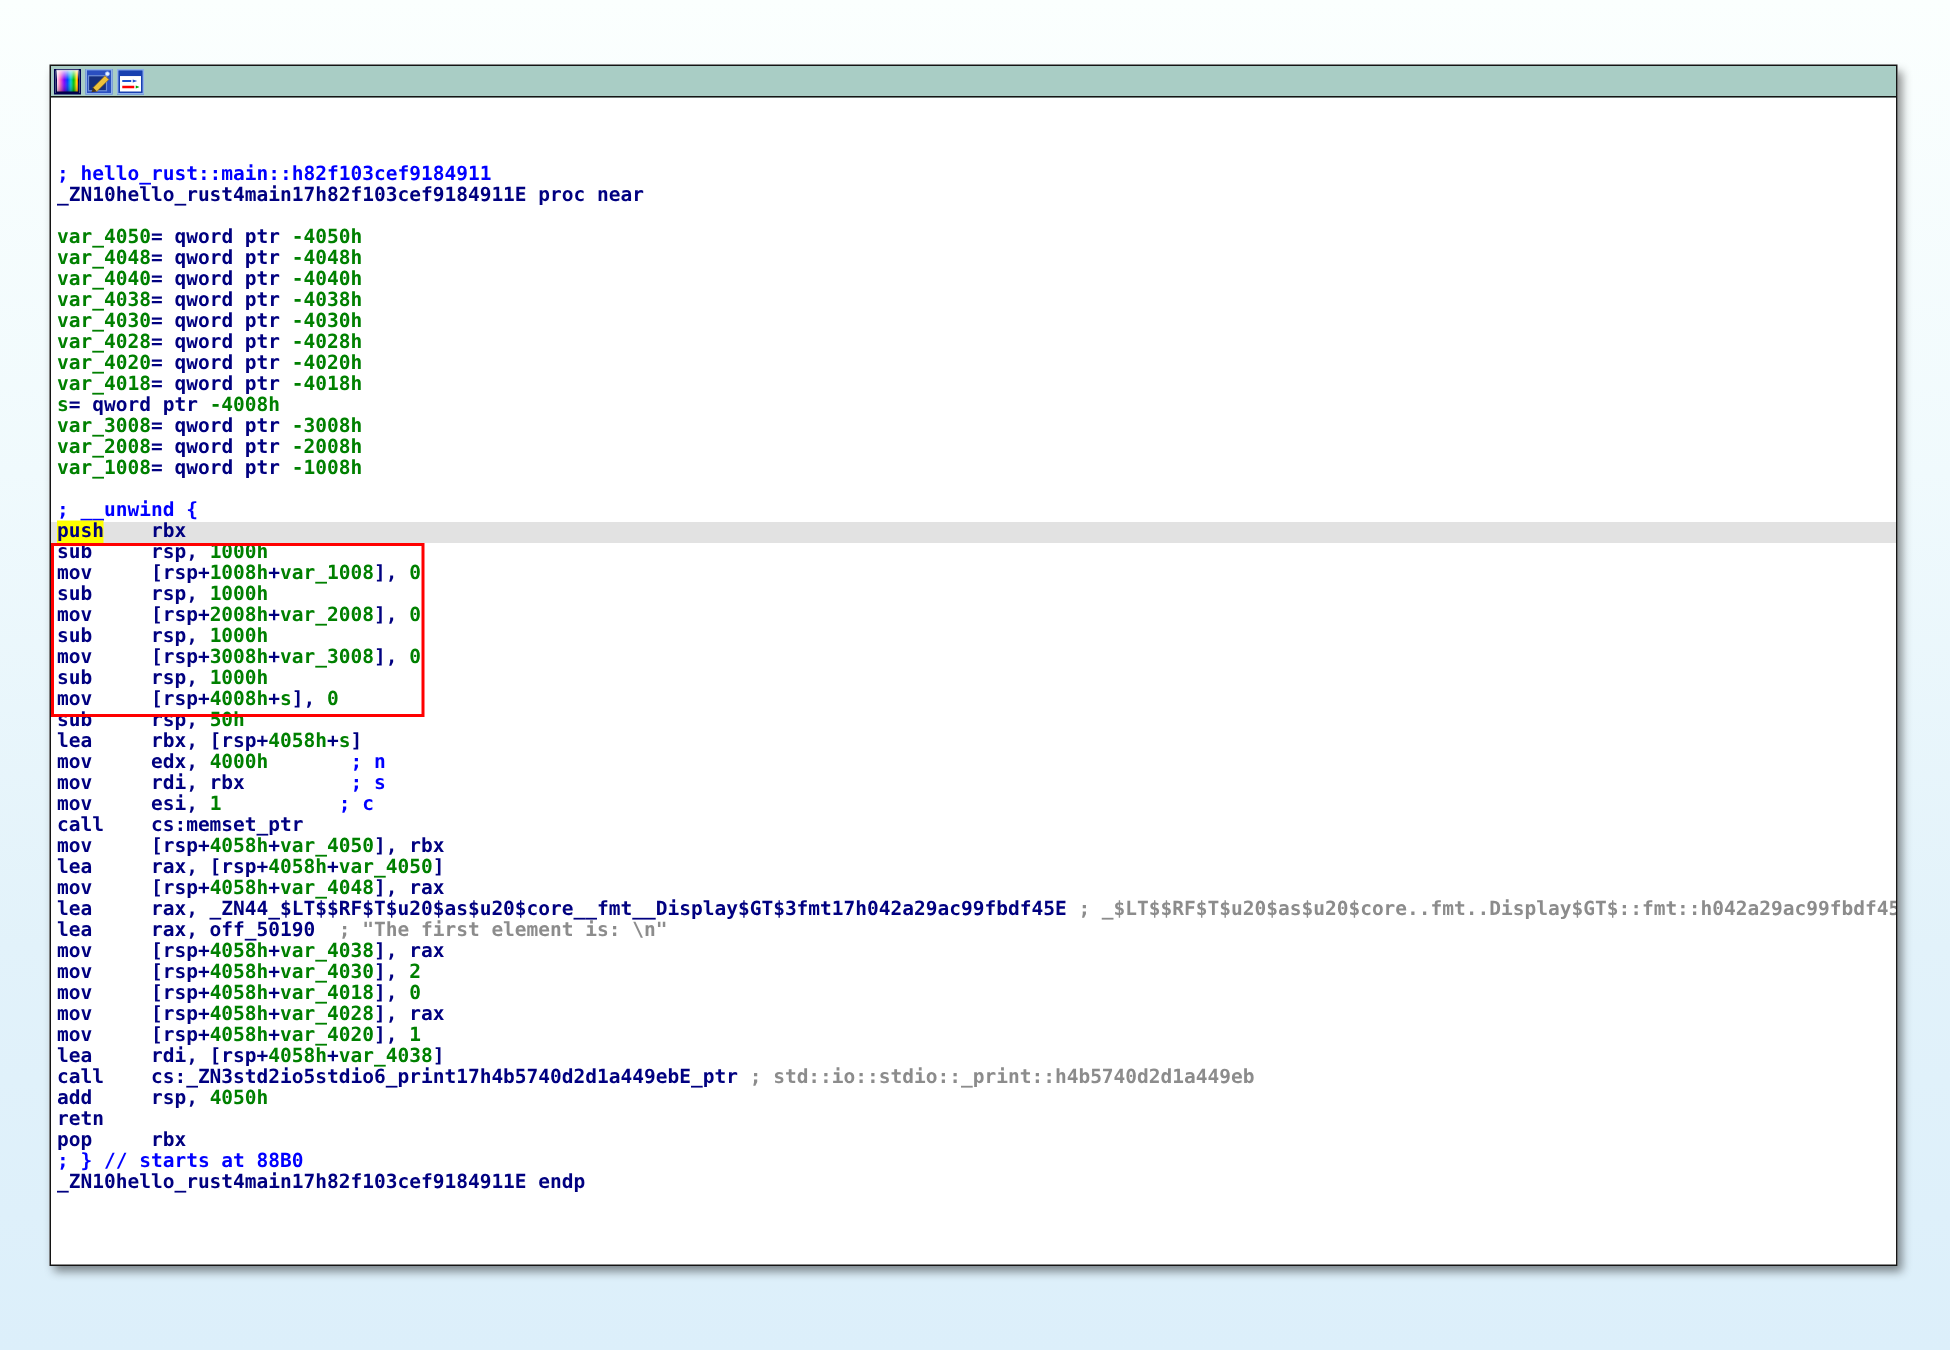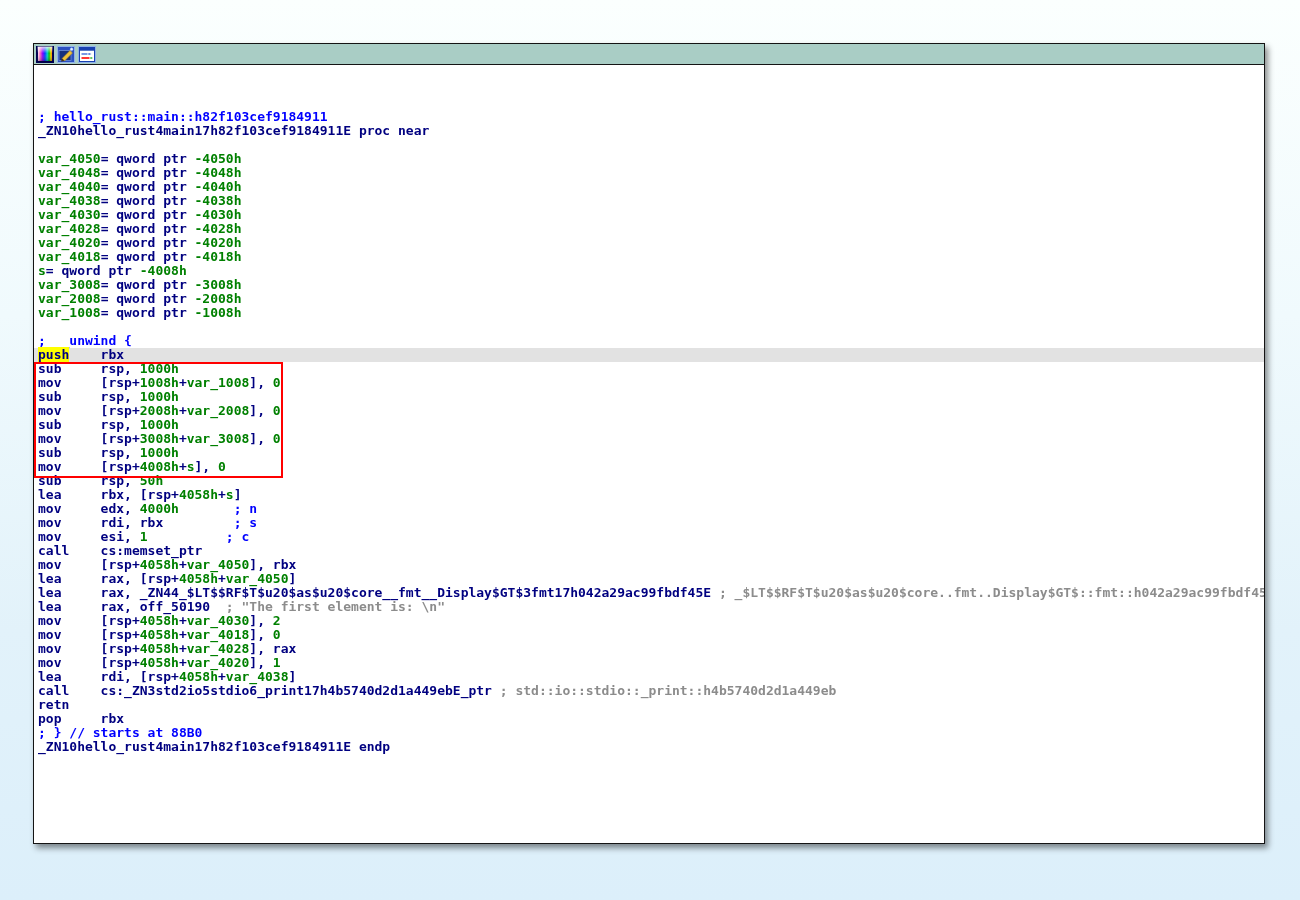--- a/index.html
+++ b/index.html
@@ -135,28 +135,31 @@
         <div class="code-line"><span class="tok-k">sub     rsp, </span><span class="tok-g">1000h</span></div>
         <div class="code-line"><span class="tok-k">mov     [rsp+</span><span class="tok-g">4008h</span><span class="tok-k">+</span><span class="tok-g">s</span><span class="tok-k">], </span><span class="tok-g">0</span></div>
         <div class="code-line"><span class="tok-k">sub     rsp, </span><span class="tok-g">50h</span></div>
         <div class="code-line"><span class="tok-k">lea     rbx, [rsp+</span><span class="tok-g">4058h</span><span class="tok-k">+</span><span class="tok-g">s</span><span class="tok-k">]</span></div>
         <div class="code-line"><span class="tok-k">mov     edx, </span><span class="tok-g">4000h</span><span class="tok-w">       </span><span class="tok-c">; n</span></div>
         <div class="code-line"><span class="tok-k">mov     rdi, rbx</span><span class="tok-w">         </span><span class="tok-c">; s</span></div>
         <div class="code-line"><span class="tok-k">mov     esi, </span><span class="tok-g">1</span><span class="tok-w">          </span><span class="tok-c">; c</span></div>
         <div class="code-line"><span class="tok-k">call    cs:memset_ptr</span></div>
         <div class="code-line"><span class="tok-k">mov     [rsp+</span><span class="tok-g">4058h</span><span class="tok-k">+</span><span class="tok-g">var_4050</span><span class="tok-k">], rbx</span></div>
         <div class="code-line"><span class="tok-k">lea     rax, [rsp+</span><span class="tok-g">4058h</span><span class="tok-k">+</span><span class="tok-g">var_4050</span><span class="tok-k">]</span></div>
+        <div class="code-line"><span class="tok-k">mov     [rsp+</span><span class="tok-g">4058h</span><span class="tok-k">+</span><span class="tok-g">var_4048</span><span class="tok-k">], rax</span></div>
         <div class="code-line"><span class="tok-k">lea     rax, _ZN44_$LT$$RF$T$u20$as$u20$core__fmt__Display$GT$3fmt17h042a29ac99fbdf45E</span><span class="tok-a"> ; _$LT$$RF$T$u20$as$u20$core..fmt..Display$GT$::fmt::h042a29ac99fbdf45</span></div>
         <div class="code-line"><span class="tok-k">lea     rax, off_50190</span><span class="tok-a">  ; "The first element is: \n"</span></div>
+        <div class="code-line"><span class="tok-k">mov     [rsp+</span><span class="tok-g">4058h</span><span class="tok-k">+</span><span class="tok-g">var_4038</span><span class="tok-k">], rax</span></div>
         <div class="code-line"><span class="tok-k">mov     [rsp+</span><span class="tok-g">4058h</span><span class="tok-k">+</span><span class="tok-g">var_4030</span><span class="tok-k">], </span><span class="tok-g">2</span></div>
         <div class="code-line"><span class="tok-k">mov     [rsp+</span><span class="tok-g">4058h</span><span class="tok-k">+</span><span class="tok-g">var_4018</span><span class="tok-k">], </span><span class="tok-g">0</span></div>
         <div class="code-line"><span class="tok-k">mov     [rsp+</span><span class="tok-g">4058h</span><span class="tok-k">+</span><span class="tok-g">var_4028</span><span class="tok-k">], rax</span></div>
         <div class="code-line"><span class="tok-k">mov     [rsp+</span><span class="tok-g">4058h</span><span class="tok-k">+</span><span class="tok-g">var_4020</span><span class="tok-k">], </span><span class="tok-g">1</span></div>
         <div class="code-line"><span class="tok-k">lea     rdi, [rsp+</span><span class="tok-g">4058h</span><span class="tok-k">+</span><span class="tok-g">var_4038</span><span class="tok-k">]</span></div>
         <div class="code-line"><span class="tok-k">call    cs:_ZN3std2io5stdio6_print17h4b5740d2d1a449ebE_ptr</span><span class="tok-a"> ; std::io::stdio::_print::h4b5740d2d1a449eb</span></div>
+        <div class="code-line"><span class="tok-k">add     rsp, </span><span class="tok-g">4050h</span></div>
         <div class="code-line"><span class="tok-k">retn</span></div>
         <div class="code-line"><span class="tok-k">pop     rbx</span></div>
         <div class="code-line"><span class="tok-c">; } // starts at 88B0</span></div>
         <div class="code-line"><span class="tok-k">_ZN10hello_rust4main17h82f103cef9184911E endp</span></div>
       </div>
     <div class="redbox"></div>
   </div>
 
 </div>
 

